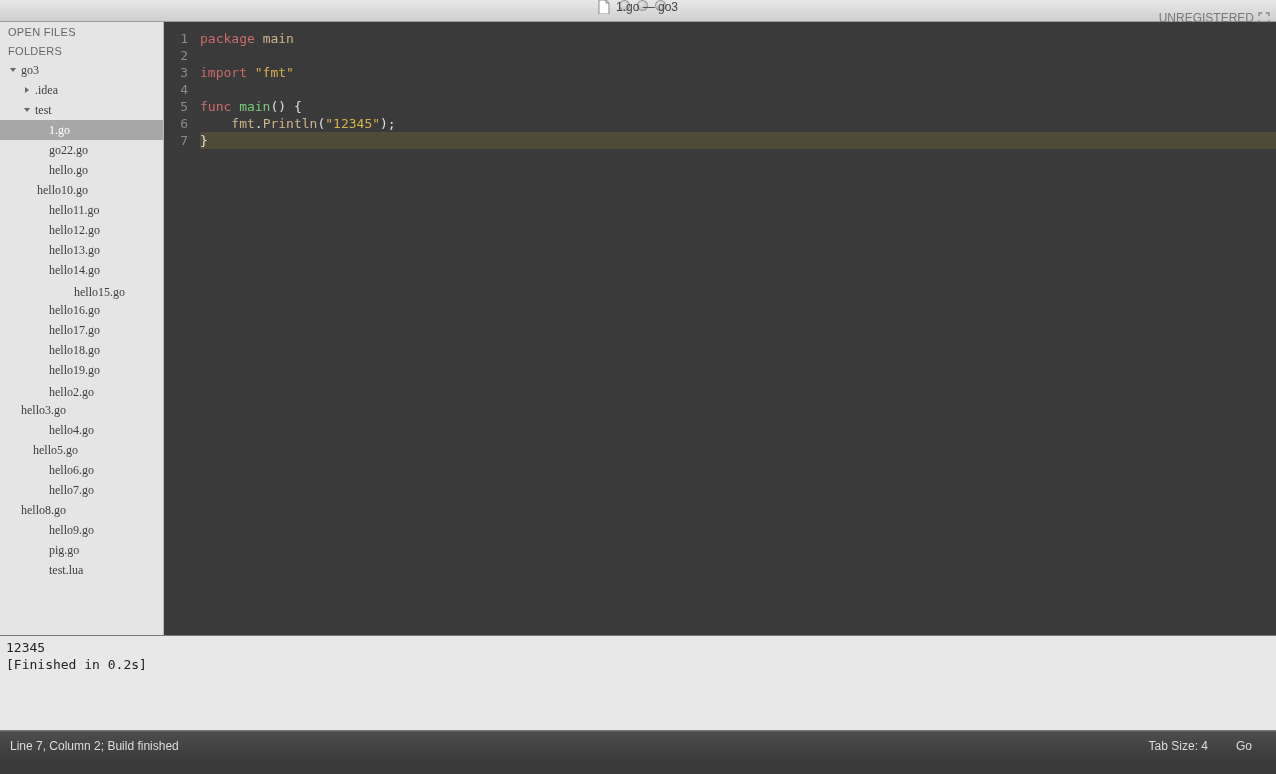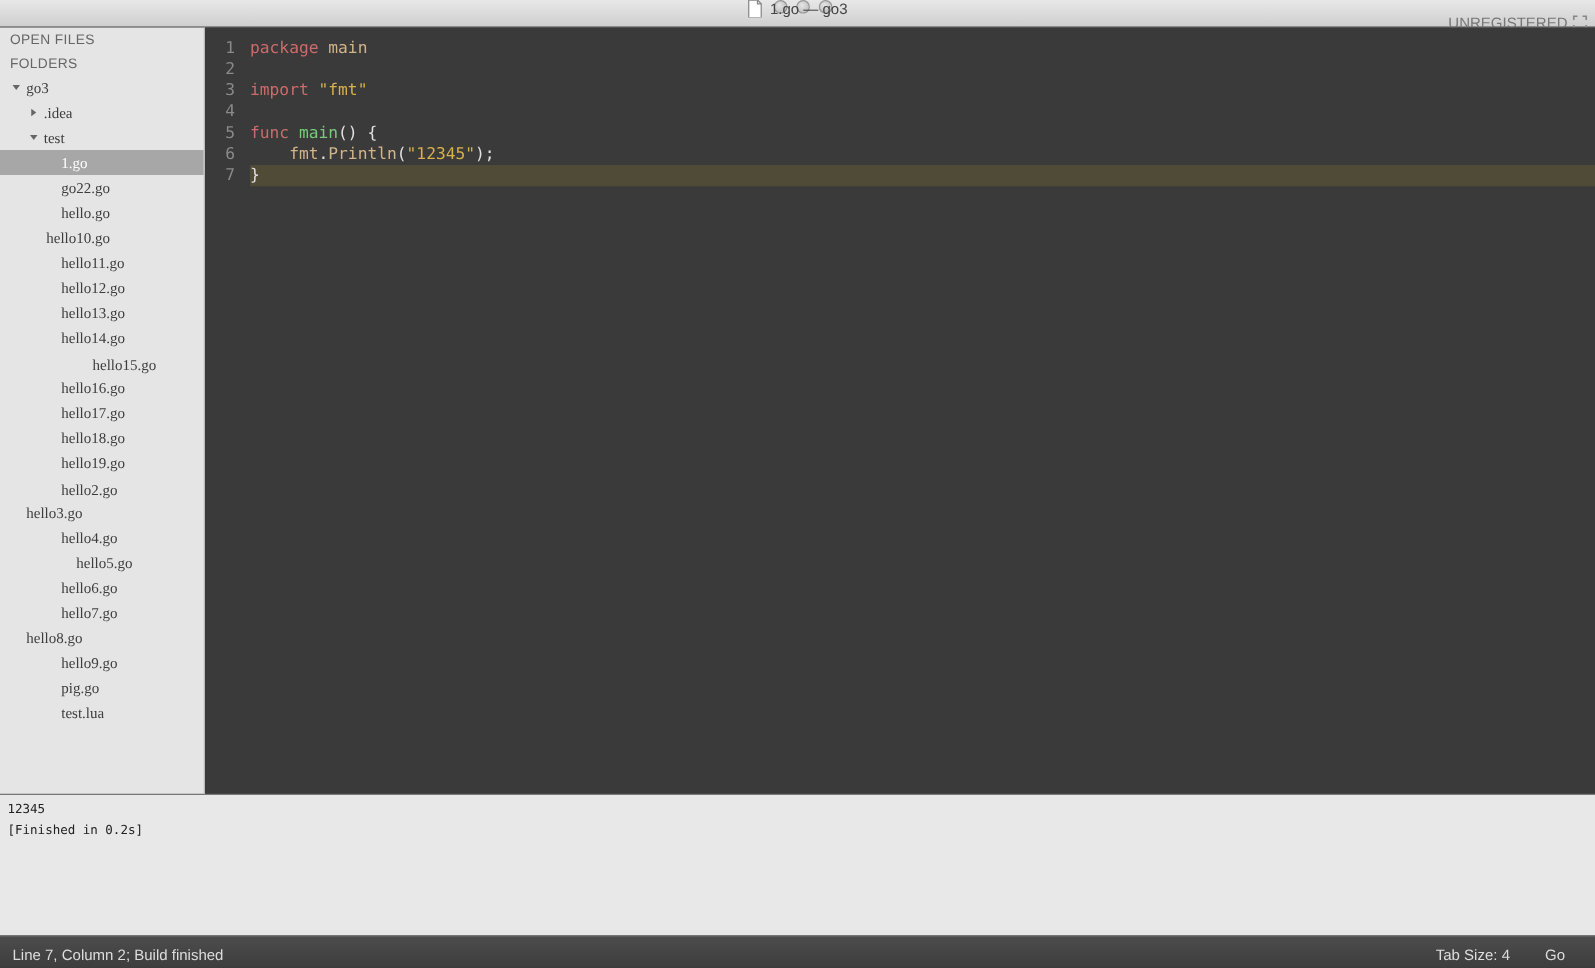--- a/index.html
+++ b/index.html
@@ -61,27 +61,27 @@
 .code-line { height: 17px; }
 .code-line.hl { background: rgba(120,110,50,0.35); }
 
 .tok-kw { color: #cc6b6b; }
 .tok-func { color: #77cc77; }
 .tok-str { color: #d9b14a; }
 .tok-tan { color: #d0b48c; }
 .tok-punc { color: #e0e0e0; }
 
 .console {
-  height: 114px;
+  height: 96px;
   background: #e8e8e8;
   border-top: 1px solid #777;
   border-bottom: 1px solid #777;
   color: #222;
   font-family: Menlo, Consolas, monospace;
-  font-size: 10px;
+  font-size: 13px;
   line-height: 17px;
   padding: 3px 6px;
   white-space: pre;
 }
 
 .statusbar {
   height: 29px;
   background: linear-gradient(#4c4c4c, #3b3b3b);
   color: #ddd;
   font-size: 12px;
@@ -204,21 +204,21 @@
           <span class="tree-label">hello2.go</span>
         </div>
         <div class="tree-row" style="">
           <span class="tree-arrow"></span>
           <span class="tree-label">hello3.go</span>
         </div>
         <div class="tree-row" style="padding-left: 36px;">
           <span class="tree-arrow"></span>
           <span class="tree-label">hello4.go</span>
         </div>
-        <div class="tree-row" style="padding-left: 48px;">
+        <div class="tree-row" style="padding-left: 20px;">
           <span class="tree-arrow"></span>
           <span class="tree-label">hello5.go</span>
         </div>
         <div class="tree-row" style="padding-left: 36px;">
           <span class="tree-arrow"></span>
           <span class="tree-label">hello6.go</span>
         </div>
         <div class="tree-row" style="padding-left: 36px;">
           <span class="tree-arrow"></span>
           <span class="tree-label">hello7.go</span>

